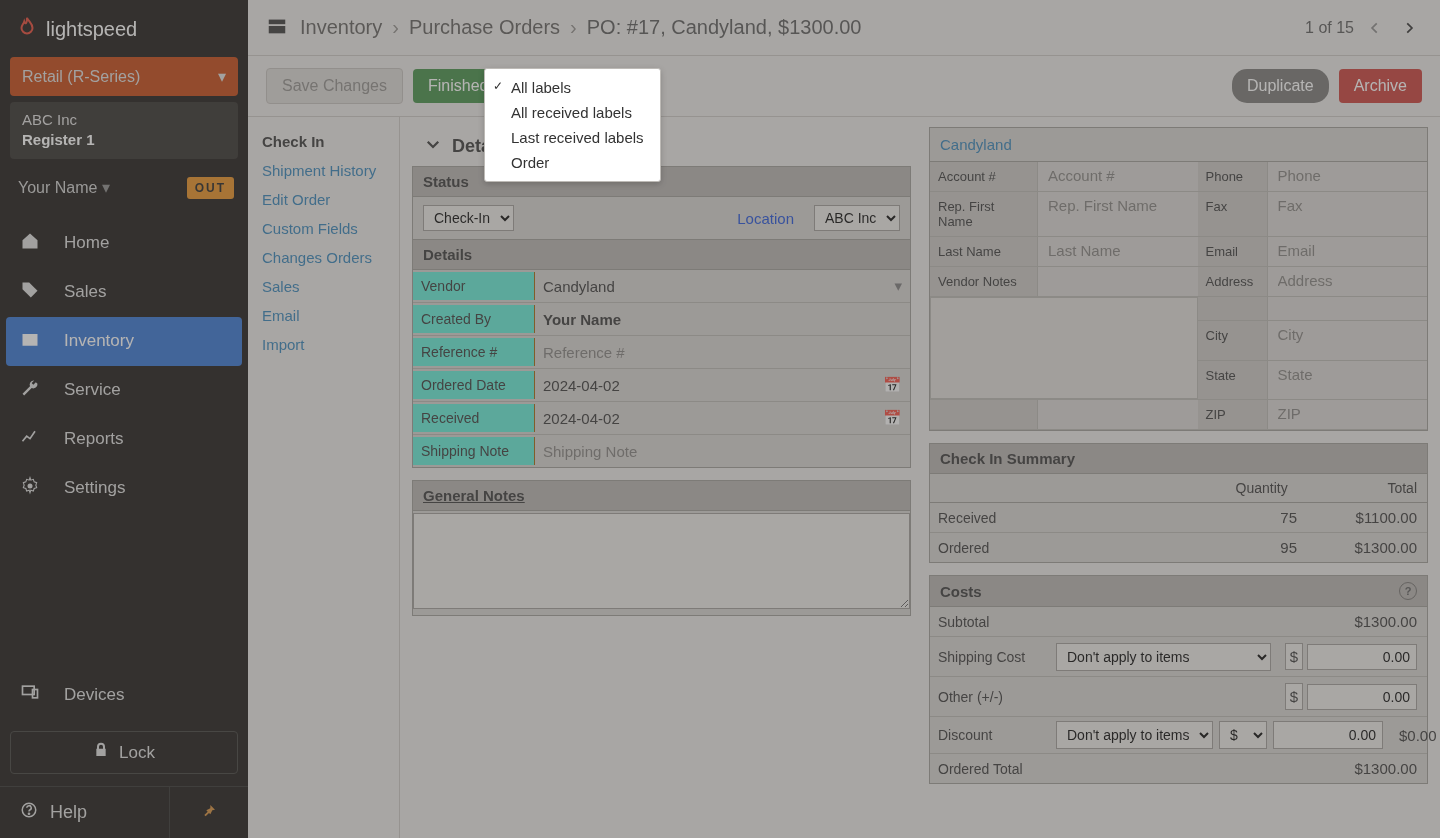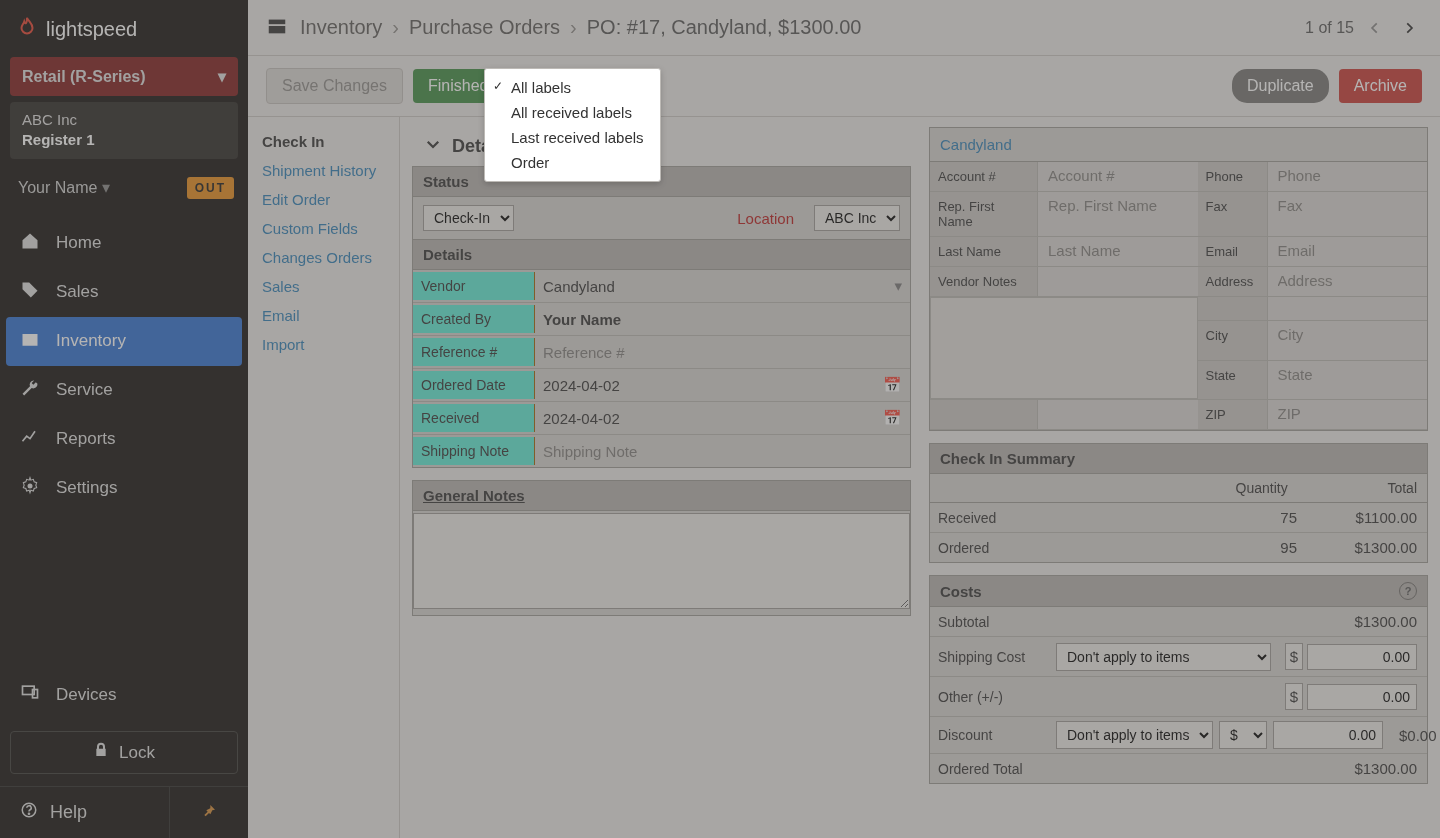--- a/index.html
+++ b/index.html
@@ -22,28 +22,28 @@
     --overlay: rgba(90,88,86,0.45);
   }
   * { box-sizing: border-box; }
   html, body { margin:0; padding:0; height:100%; font-family: "Helvetica Neue", Arial, sans-serif; font-size:15px; color:var(--text-dark); }
   body { display:flex; background:var(--page-bg); overflow:hidden; }
 
   
   .sidebar { width:248px; background:var(--sidebar-bg); color:var(--sidebar-text); display:flex; flex-direction:column; }
   .logo-row { display:flex; align-items:center; padding:16px 16px 10px 16px; gap:8px; color:#fff; font-size:20px; font-weight:500; }
   .logo-row svg { width:22px; height:22px; }
-  .store-select { margin:4px 10px 6px 10px; background:#7f1d1d; border-radius:4px; padding:10px 12px; display:flex; justify-content:space-between; align-items:center; color:#ddd; font-size:16px; cursor:pointer;font-weight:bold; }
+  .store-select { margin:4px 10px 6px 10px; background:#c2410c; border-radius:4px; padding:10px 12px; display:flex; justify-content:space-between; align-items:center; color:#ddd; font-size:16px; cursor:pointer; }
   .store-sub { margin:0 10px 8px 10px; background:#2b2825; border-radius:4px; padding:8px 12px; color:#ddd; font-size:15px; line-height:1.35; }
   .store-sub .b { font-weight:600; color:#fff; }
   .user-row { display:flex; justify-content:space-between; align-items:center; padding:10px 14px 12px 18px; color:#ccc; font-size:16px; }
   .user-row .out { background:var(--out-badge); color:#1a1a1a; font-weight:700; font-size:12px; letter-spacing:2px; padding:4px 8px; border-radius:3px; }
 
   .nav { margin-top:8px; }
-  .nav-item { display:flex; align-items:center; gap:16px; padding:12px 20px; color:#ddd; font-size:17px; cursor:pointer;text-align:center; }
+  .nav-item { display:flex; align-items:center; gap:24px; padding:12px 20px; color:#ddd; font-size:17px; cursor:pointer;text-align:center; }
   .nav-item svg { width:20px; height:20px; flex:0 0 20px; }
   .nav-item.active { background:var(--sidebar-active); color:#fff; border-radius:4px; margin:0 6px; padding:12px 14px; }
 
   .sidebar-bottom { margin-top:auto; }
   .lock-btn { margin:12px 10px; border:1px solid #3a3936; border-radius:4px; padding:10px; display:flex; justify-content:center; align-items:center; gap:10px; color:#ddd; font-size:17px; cursor:pointer; }
   .help-row { display:flex; border-top:1px solid #2a2a28; }
   .help-row .help { flex:1; display:flex; align-items:center; justify-content:flex-start; gap:12px; padding:14px 20px; color:#ddd; font-size:18px; border-right:1px solid #2a2a28; cursor:pointer;}
   .help-row .pin { width:78px; display:flex; align-items:center; justify-content:center; color:#d48a36; cursor:pointer; }
 
   
@@ -82,21 +82,21 @@
   .row:last-child { border-bottom:none; }
   .row .lbl { width:122px; padding:6px 8px; background:#5eead4; font-size:14px; color:#333; border-right:1px solid #a16207; }
   .row .val { flex:1; padding:4px 8px; display:flex; align-items:center; gap:8px; min-height:32px; }
   .row .val.strong { font-weight:600; }
   .row .val input, .row .val select { width:100%; border:none; background:transparent; font-size:15px; color:#333; padding:3px 0; outline:none;}
   .row .val input::placeholder { color:#7f7d7a; }
   .row .cal { color:#8d8a87; cursor:pointer; }
 
   .status-row { display:flex; align-items:center; gap:20px; padding:8px 10px; border-bottom:1px solid var(--panel-border);justify-content:center; }
   .status-row select { border:1px solid #9b9894; background:#e9e7e4; padding:3px 6px; font-size:14px; }
-  .status-row .loc-lbl { margin-left:auto; color:#b91c1c; font-size:15px; }
+  .status-row .loc-lbl { margin-left:auto; color:#1d4ed8; font-size:15px; }
 
   .gn-text { width:100%; height:96px; border:1px solid #9b9894; background:#e9e7e4; display:block; resize:vertical; margin-top:2px;}
 
   
   .vendor-link { color:var(--link-blue); padding:8px 10px; border-bottom:1px solid var(--panel-border); display:block; cursor:pointer;}
   .vendor-grid { display:grid; grid-template-columns: 108px 1fr 70px 1fr; }
   .vendor-grid .lbl { background:#c6c3c0; padding:7px 8px; font-size:13px; border-right:1px solid #b5b2ae; border-bottom:1px solid #b5b2ae;}
   .vendor-grid .val { background:#d6d2cf; padding:4px 8px; border-bottom:1px solid #b5b2ae; }
   .vendor-grid input { width:100%; border:none; background:transparent; font-size:15px; outline:none; }
   .vendor-grid input::placeholder { color:#7f7d7a; }

